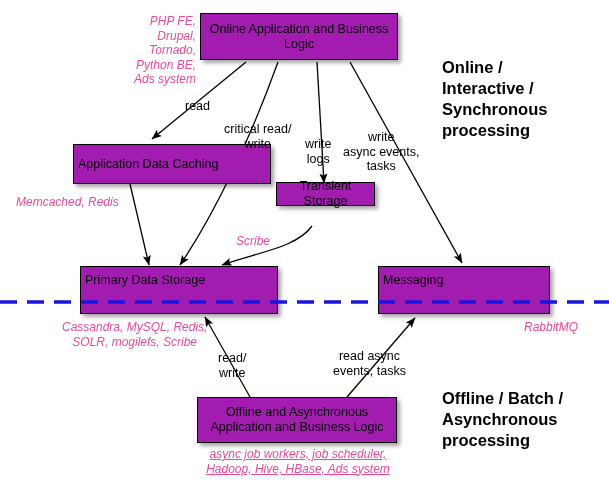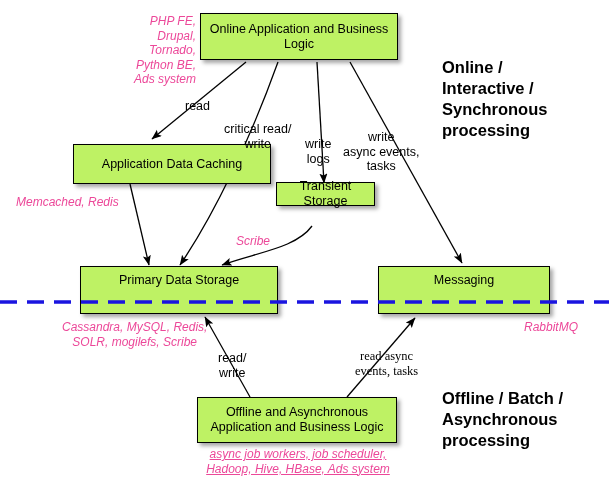--- a/index.html
+++ b/index.html
@@ -18,26 +18,25 @@
   #arrows {
     position: absolute;
     left: 0;
     top: 0;
     width: 609px;
     height: 486px;
   }
   .node {
     position: absolute;
     box-sizing: border-box;
-    background: #bef264;
+    background: #a21caf;
     border: 1.4px solid #000000;
     box-shadow: 3px 3px 4px rgba(0,0,0,0.35);
     display: flex;
     align-items: center;
-    justify-content: center;
     text-align: center;
     font-size: 12.5px;
     color: #000000;
     line-height: 15px;
     z-index: 3;
   }
   .node span { display: block; padding: 0 4px; }
   .tech-note {
     position: absolute;
     font-style: italic;
@@ -153,21 +152,21 @@
   <div class="edge-label" style="left:305px; top:137px;">write
 logs</div>
 
   <div class="edge-label" style="left:343px; top:130px;">write
 async events,
 tasks</div>
 
   <div class="edge-label" style="left:218px; top:351px;">read/
 write</div>
 
-  <div class="edge-label" style="left:355px; top:349px;font-family:Liberation Serif, serif;">read async
+  <div class="edge-label" style="left:333px; top:349px;">read async
 events, tasks</div>
 
   <div class="zone-title" style="left:442px; top:57px;">Online /
 Interactive /
 Synchronous
 processing</div>
 
   <div class="zone-title" style="left:442px; top:376px;margin-top:12px;">Offline / Batch /
 Asynchronous
 processing</div>

